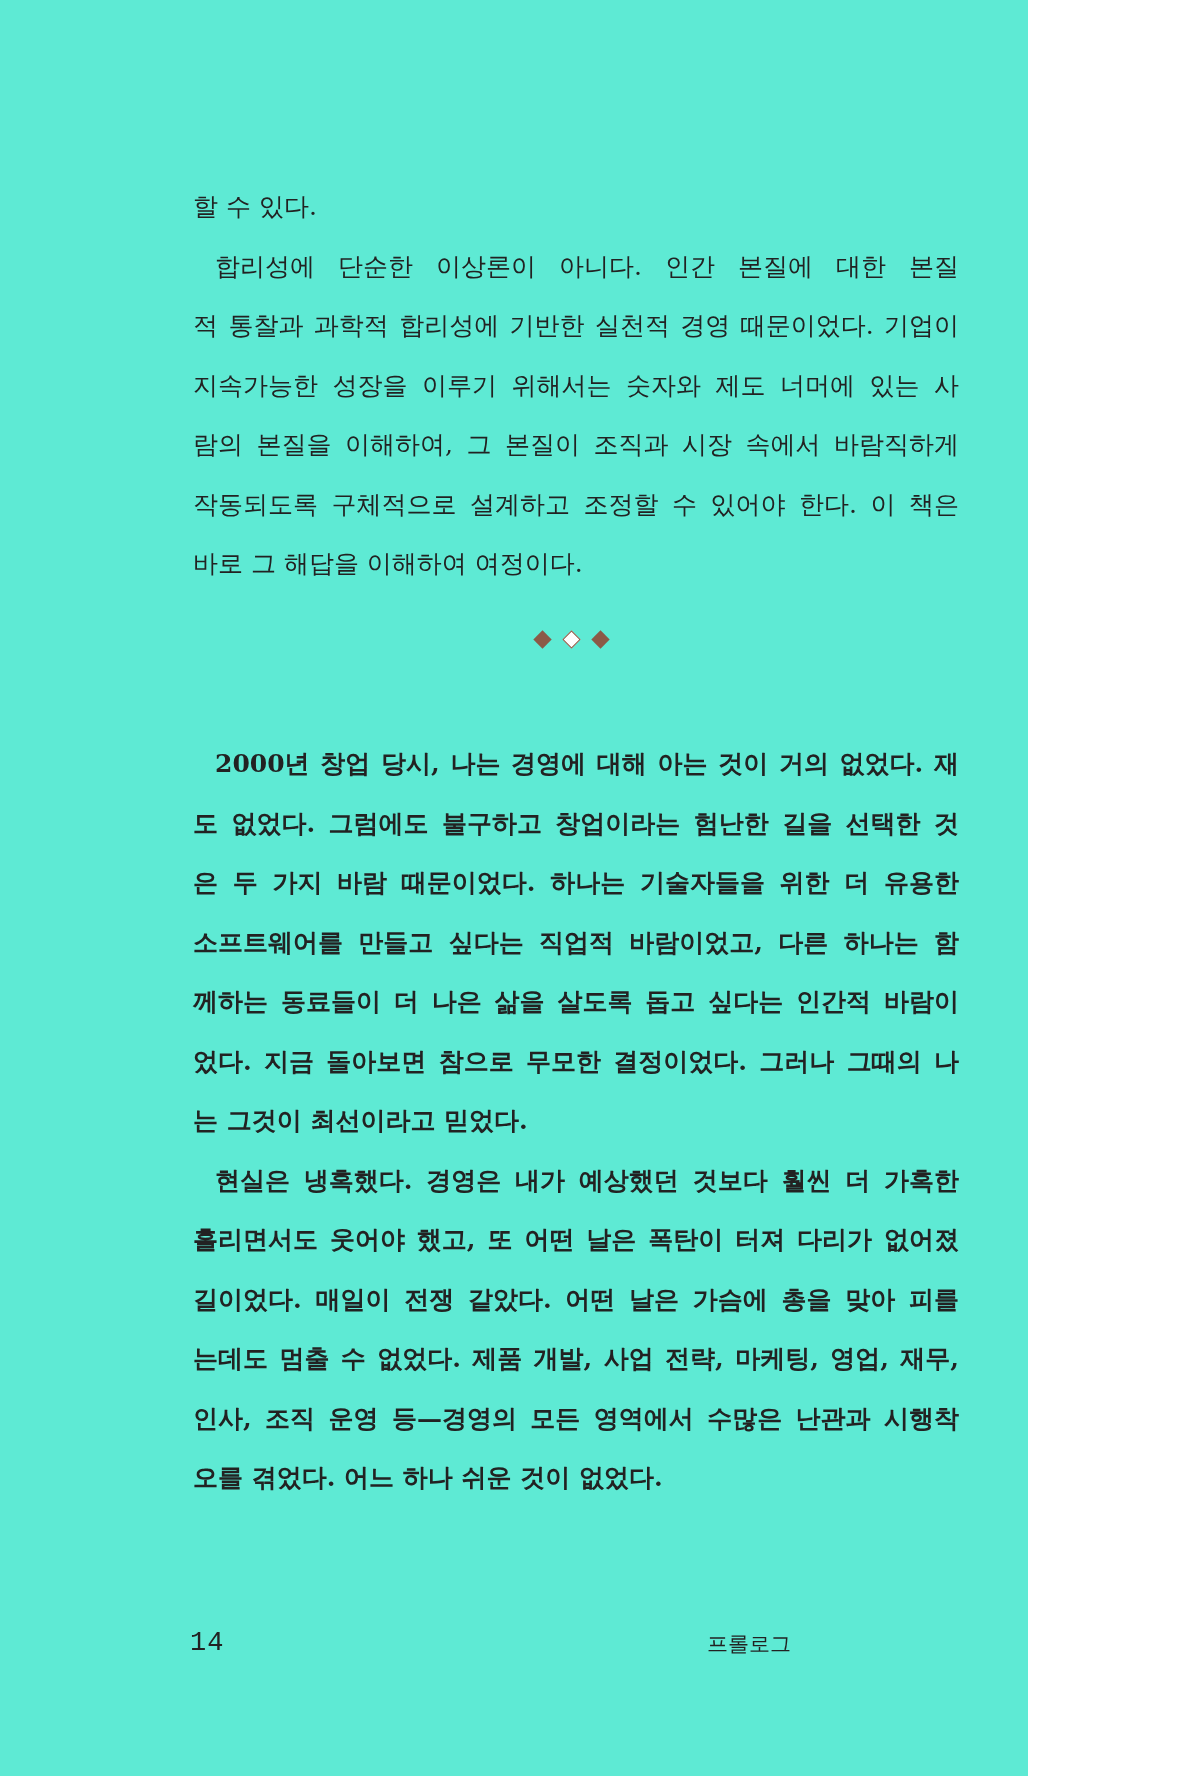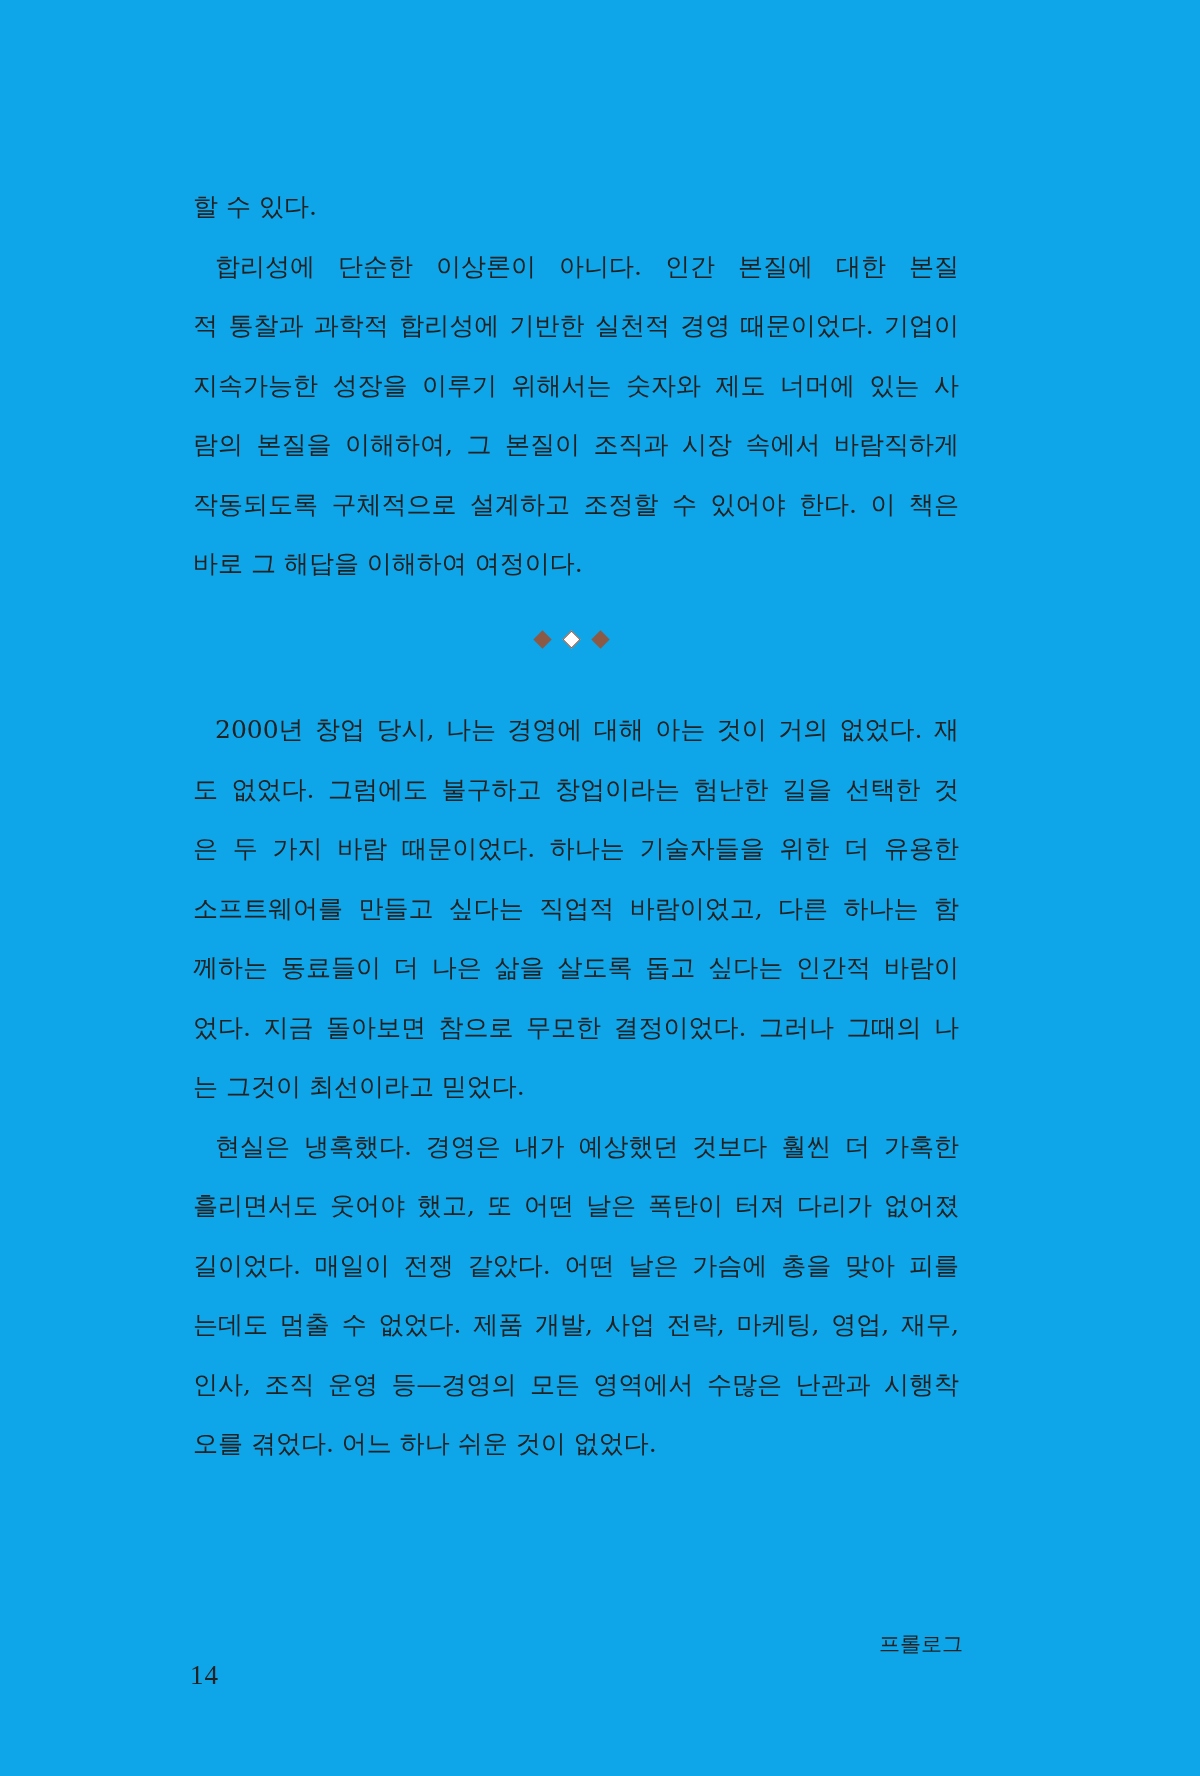--- a/index.html
+++ b/index.html
@@ -11,22 +11,22 @@
     width: 1200px;
     height: 1776px;
     position: relative;
     overflow: hidden;
     font-family: "DejaVu Serif", "Liberation Serif", serif;
     color: #222222;
   }
   .page {
     position: absolute;
     left: 0; top: 0;
-    width: 1200px; height: 1776px;
-    background: #0ea5e9;
+    width: 1028px; height: 1776px;
+    background: #5eead4;
   }
   .text-block {
     position: absolute;
     left: 193px;
     width: 766px;
   }
   .line {
     display: block;
     height: 59.5px;
     line-height: 59.5px;
@@ -59,25 +59,24 @@
     transform: rotate(45deg);
     box-sizing: border-box;
     margin-left: 3px;
   }
   .diamond.filled { background: #8b5a47; }
   .diamond.hollow { background: #ffffff; border: 1.5px solid #8b5a47; }
   .footer-page-num {
     position: absolute;
     left: 190px;
     top: 1628px;
-    font-family: Liberation Serif, serif;
+    font-family: Liberation Mono, monospace;
     font-size: 27px;
     color: #222222;
     letter-spacing: 1px;
-    margin-top: 32px;
   }
   .footer-section {
     position: absolute;
     right: 237px;
     top: 1630px;
     font-family: "DejaVu Sans", "Liberation Sans", sans-serif;
     font-weight: normal;
     font-size: 21px;
     color: #222222;
   }
@@ -96,21 +95,21 @@
     <span class="line">작동되도록 구체적으로 설계하고 조정할 수 있어야 한다. 이 책은</span>
     <span class="line last">바로 그 해답을 이해하여 여정이다.</span>
   </div>
 
   <div class="ornament">
     <span class="diamond filled"></span>
     <span class="diamond hollow"></span>
     <span class="diamond filled"></span>
   </div>
 
-  <div class="text-block" id="section2" style="top:700px;">
+  <div class="text-block" id="section2" style="top:734px;font-weight:bold;">
     <span class="line indent">2000년 창업 당시, 나는 경영에 대해 아는 것이 거의 없었다. 재</span>
     <span class="line">도 없었다. 그럼에도 불구하고 창업이라는 험난한 길을 선택한 것</span>
     <span class="line">은 두 가지 바람 때문이었다. 하나는 기술자들을 위한 더 유용한</span>
     <span class="line">소프트웨어를 만들고 싶다는 직업적 바람이었고, 다른 하나는 함</span>
     <span class="line">께하는 동료들이 더 나은 삶을 살도록 돕고 싶다는 인간적 바람이</span>
     <span class="line">었다. 지금 돌아보면 참으로 무모한 결정이었다. 그러나 그때의 나</span>
     <span class="line last">는 그것이 최선이라고 믿었다.</span>
     <span class="line indent">현실은 냉혹했다. 경영은 내가 예상했던 것보다 훨씬 더 가혹한</span>
     <span class="line">흘리면서도 웃어야 했고, 또 어떤 날은 폭탄이 터져 다리가 없어졌</span>
     <span class="line">길이었다. 매일이 전쟁 같았다. 어떤 날은 가슴에 총을 맞아 피를</span>

